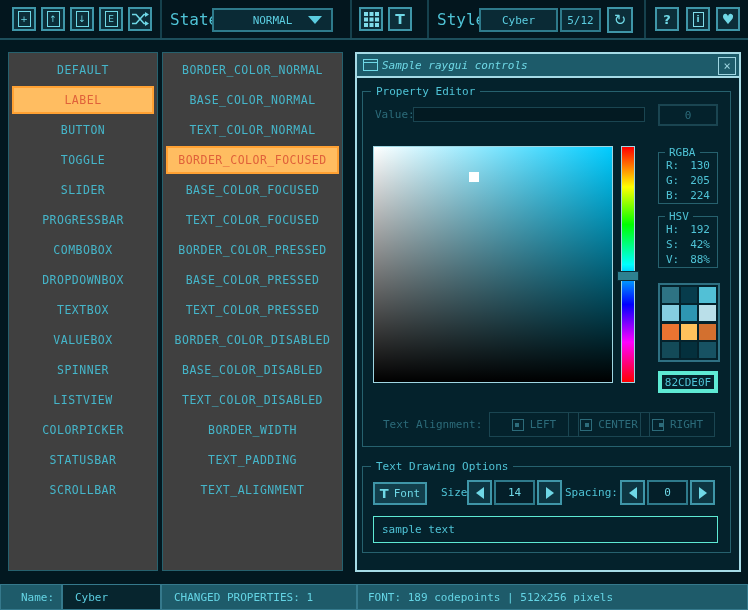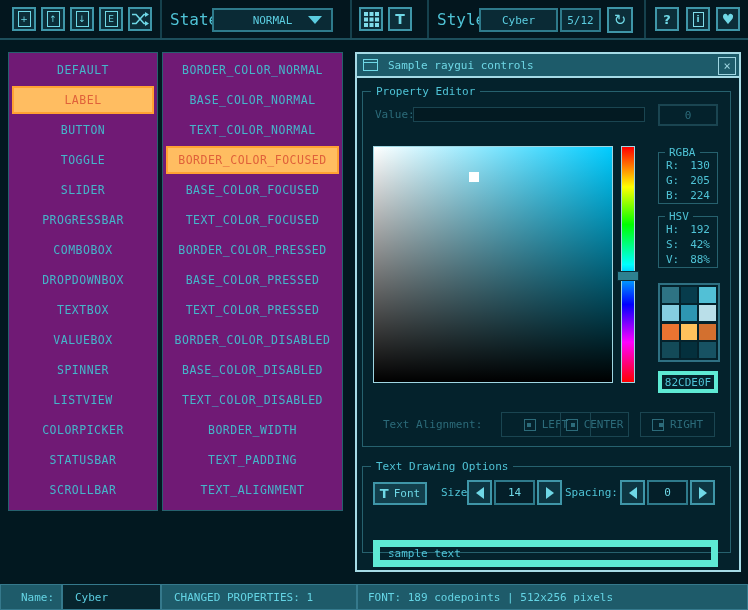--- a/index.html
+++ b/index.html
@@ -15,32 +15,32 @@
   .page-ic { width:13px; height:16px; border:1px solid #6fd8e6; display:flex; align-items:center; justify-content:center;
              font-size:9px; line-height:1; color:#6fd8e6; font-family:"DejaVu Sans", sans-serif; }
   .t-label { position:absolute; color:#4fc3d6; font-size:16px; line-height:40px; }
   .dd { position:absolute; top:8px; height:24px; border:2px solid #2e7a8b; background:#0a2a35; color:#5bcde0;
         font-size:11px; display:flex; align-items:center; justify-content:center; cursor:pointer; }
   .tri-d { width:0; height:0; border-left:7px solid transparent; border-right:7px solid transparent; border-top:8px solid #5bcde0; }
   .dd .tri-d { position:absolute; right:9px; top:6px; }
   .glyph { font-family:"DejaVu Sans", sans-serif; }
 
   
-  .panel { position:absolute; top:52px; height:459px; border:1px solid #26616e; background:#701a75; padding-top:2px; }
+  .panel { position:absolute; top:52px; height:519px; border:1px solid #26616e; background:#404040; padding-top:2px; }
   #panel-controls { left:8px; width:150px; }
   #panel-props { left:162px; width:181px; }
   .li { height:30px; display:flex; align-items:center; justify-content:center; color:#45b6ca; font-size:11.5px;
         letter-spacing:0.5px; cursor:pointer; white-space:nowrap; }
   .li.sel { height:28px; margin:1px 3px; background:#ffbd61; border:2px solid #ffa133; color:#e0613a; }
 
   
   #win { position:absolute; left:355px; top:52px; width:386px; height:520px; border:2px solid #a6dbe6; background:#04222c; }
   #win-title { height:24px; background:#1d5b6a; border-bottom:2px solid #a6dbe6; display:flex; align-items:center;
                color:#6fd8e6; font-size:11px; padding-left:6px; }
-  #win-title .ttl { margin-left:10px; }
+  #win-title .ttl { margin-left:4px;font-style:italic; }
   #close-btn { position:absolute; right:3px; top:3px; width:18px; height:18px; border:1px solid #9fd6e2; color:#9fd6e2;
                display:flex; align-items:center; justify-content:center; font-size:12px; cursor:pointer; }
   #win-body { position:relative; width:382px; height:492px; }
 
   .grp { position:absolute; border:1px solid #26616e; }
   .grp-label { position:absolute; top:-7px; left:8px; background:#04222c; padding:0 5px; color:#4fc3d6; font-size:11px; }
 
   .dim { color:#2c6b7a; }
   #value-label { position:absolute; left:18px; top:30px; font-size:11px; }
   #value-slider { position:absolute; left:56px; top:29px; width:232px; height:15px; border:1px solid:#1a4551; border:1px solid #1a4551; background:#031a22; }
@@ -79,22 +79,22 @@
               background:#123f4c; color:#6fd8e6; display:flex; align-items:center; justify-content:center; gap:5px;
               font-size:11px; cursor:pointer; }
   #font-btn .bigT { font-size:13px; font-weight:bold; font-family:"DejaVu Sans", sans-serif; }
   .optlabel { position:absolute; top:402px; height:25px; display:flex; align-items:center; color:#4fc3d6; font-size:11px; }
   .spbtn { position:absolute; top:402px; width:25px; height:25px; border:2px solid #3f96a8; background:#0d3642;
            display:flex; align-items:center; justify-content:center; cursor:pointer; }
   .tri-l { width:0; height:0; border-top:6px solid transparent; border-bottom:6px solid transparent; border-right:8px solid #6fd8e6; }
   .tri-r { width:0; height:0; border-top:6px solid transparent; border-bottom:6px solid transparent; border-left:8px solid #6fd8e6; }
   .spval { position:absolute; top:402px; width:41px; height:25px; border:2px solid #2e7a8b; background:#041f29;
            color:#6fd8e6; display:flex; align-items:center; justify-content:center; font-size:11px; }
-  #sample-textbox { position:absolute; left:16px; top:438px; width:345px; height:27px; border:7px solid #5eead4;
-                    display:flex; align-items:center; padding-left:8px; color:#4fc3d6; font-size:11px;margin-top:24px; }
+  #sample-textbox { position:absolute; left:16px; top:438px; width:345px; height:27px; border:1px solid #5eead4;
+                    display:flex; align-items:center; padding-left:8px; color:#4fc3d6; font-size:11px; }
 
   
   .fsec { position:absolute; top:584px; height:26px; background:#1e5b6a; border:1px solid #35798c; color:#64d4e4;
           display:flex; align-items:center; font-size:11px; white-space:nowrap; }
   #f-name { left:0; width:62px; padding-left:20px; }
   #f-namebox { left:62px; width:99px; background:#07252e; padding-left:12px; color:#5bcde0; }
   #f-changed { left:161px; width:196px; padding-left:12px; }
   #f-font { left:357px; width:391px; padding-left:10px; }
 
   svg { display:block; }
@@ -293,27 +293,27 @@
         <div class="sw" style="background: rgb(19, 74, 88);"></div>
         <div class="sw" style="background: rgb(4, 48, 61);"></div>
         <div class="sw" style="background: rgb(23, 82, 99);"></div>
       </div>
 
       <div id="hex-box">
         <span>82CDE0F</span>
       </div>
 
       <span id="align-label" class="dim">Text Alignment:</span>
-      <div class="alignbtn" style="left:144px; width:90px">
+      <div class="alignbtn" style="left:132px; width:90px">
         <span class="alignic ic-left">
             <b></b>
           </span>
         <span>LEFT</span>
       </div>
-      <div class="alignbtn" style="left:203px; width:69px">
+      <div class="alignbtn" style="left:211px; width:82px">
         <span class="alignic ic-center">
             <b></b>
           </span>
         <span>CENTER</span>
       </div>
       <div class="alignbtn" style="left:283px; width:75px">
         <span class="alignic ic-right">
             <b></b>
           </span>
         <span>RIGHT</span>

